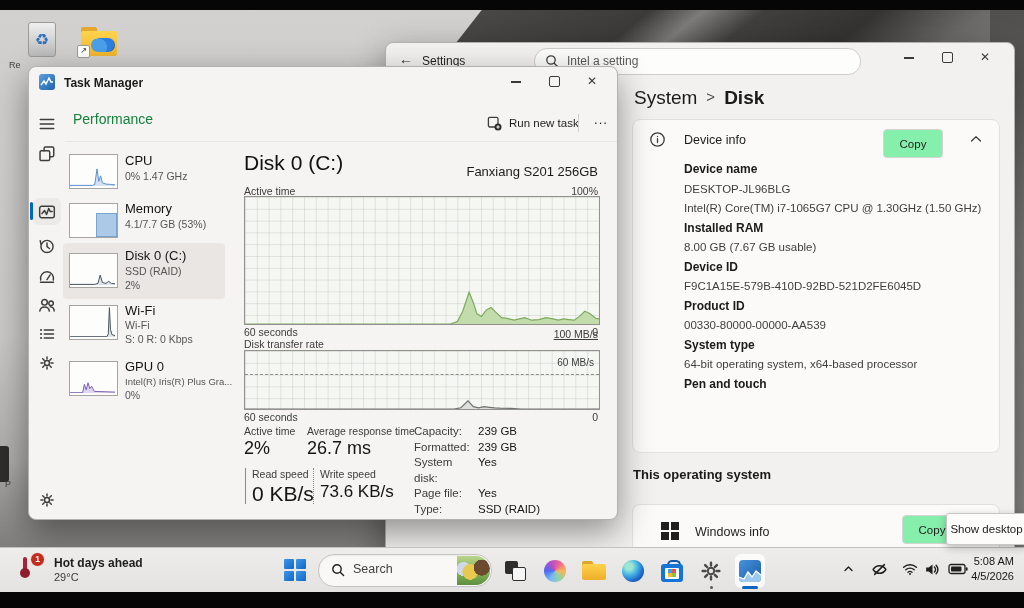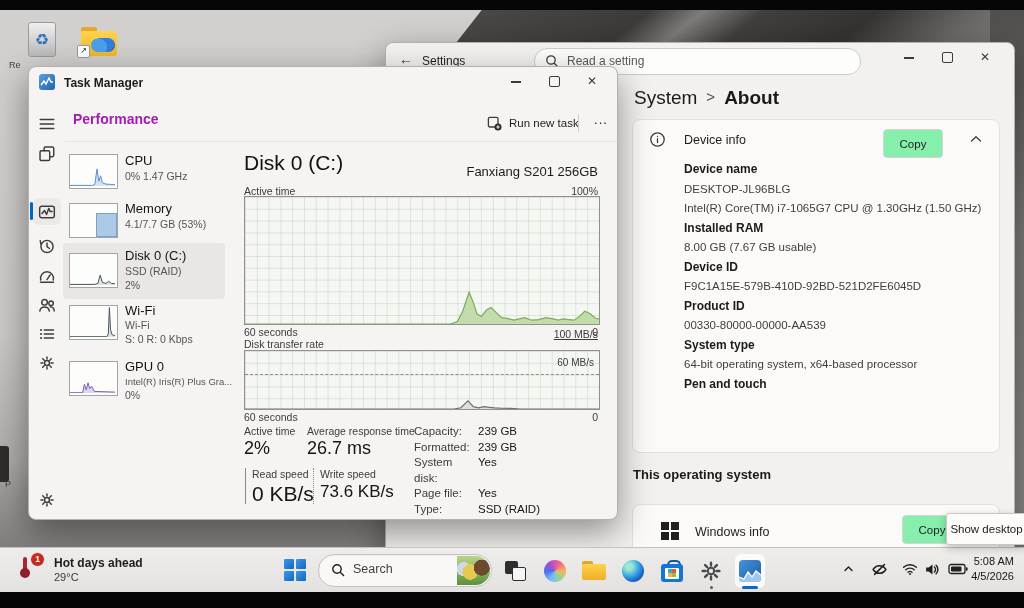--- a/index.html
+++ b/index.html
@@ -55,21 +55,21 @@
   .winlogo>div{background:#1f1f1f;}
   .os-lab{position:absolute;left:62px;top:20px;font-size:12.5px;color:#1d1d1d;}
   
   .tm{left:28px;top:66px;width:588px;height:452px;background:#f6f4f2;border-radius:8px;overflow:hidden;z-index:20;}
   .tm-icon{position:absolute;left:10px;top:7px;width:16px;height:16px;border-radius:3px;background:linear-gradient(135deg,#5aa0e0,#1f63ad);}
   .tm-title{position:absolute;left:35px;top:9px;font-size:12px;font-weight:600;color:#1b1b1b;}
   .rail{position:absolute;left:0;top:30px;width:36px;height:422px;}
   .rail .ic{position:absolute;left:9px;width:18px;height:18px;color:#3d3d3d;}
   .rail .sel{position:absolute;left:4px;top:101px;width:28px;height:27px;background:#eceae7;border-radius:6px;}
   .rail .bar{position:absolute;left:1px;top:105px;width:3px;height:18px;border-radius:2px;background:#0067c0;}
-  .tm-phead{position:absolute;left:44px;top:44px;font-size:14px;font-weight:700;color:#a21caf;}
+  .tm-phead{position:absolute;left:44px;top:44px;font-size:14px;font-weight:400;color:#15803d;}
   .runbtn{position:absolute;left:452px;top:43px;height:26px;display:flex;align-items:center;gap:7px;font-size:11.5px;color:#1d1d1d;padding:0 6px;border-radius:4px;}
   .hdr-sep{position:absolute;left:549px;top:47px;width:1px;height:18px;background:#d2d0ce;}
   .morebtn{position:absolute;left:556px;top:40px;width:32px;height:26px;text-align:center;font-size:13px;letter-spacing:1px;color:#1d1d1d;line-height:26px;}
   .tm-div{position:absolute;left:36px;top:74px;width:552px;height:1px;background:rgba(0,0,0,.06);}
   .tmitem{position:absolute;left:34px;width:162px;height:50px;}
   .tmitem.selbg{background:#e9e6e3;border-radius:4px;}
   .thumb{position:absolute;left:6px;width:47px;height:33px;background:#fdfdfc;border:1px solid #a5a4a1;}
   .t-name{position:absolute;left:62px;font-size:13px;color:#141414;white-space:nowrap;}
   .t-sub{position:absolute;left:62px;font-size:10.5px;color:#555;white-space:nowrap;}
   .memblock{position:absolute;left:55%;bottom:0;width:40%;height:68%;background:#adc9e8;border:1px solid #7aa3cf;}
@@ -177,30 +177,30 @@
   <div class="win settings">
     <div class="set-back">←</div>
     <div class="set-title">Settings</div>
     <div class="set-search">
       <span class="mag">
         <svg width="14" height="14" viewBox="0 0 14 14">
             <circle class="oln" cx="6" cy="6" r="4.2"></circle>
             <path class="oln" d="M9.2 9.2L13 13"></path>
           </svg>
       </span>
-      <span class="ph">Read a setting</span>
+      <span class="ph">Intel a setting</span>
     </div>
     <div class="wctl">
       <div><span class="minline"></span></div>
       <div><span class="maxbox"></span></div>
       <div>✕</div>
     </div>
 
     <div class="crumb">
-      <span>System</span><span class="sep">&gt;</span><span class="cur">About</span>
+      <span>System</span><span class="sep">&gt;</span><span class="cur">Disk</span>
     </div>
 
     <div class="card di-card">
       <span class="infoic">
         <svg width="17" height="17" viewBox="0 0 17 17">
             <circle class="oln" cx="8.5" cy="8.5" r="6.7"></circle>
             <path class="oln" d="M8.5 5.4v.1M8.5 7.7v3.8"></path>
           </svg>
       </span>
       <div class="card-h">Device info</div>

